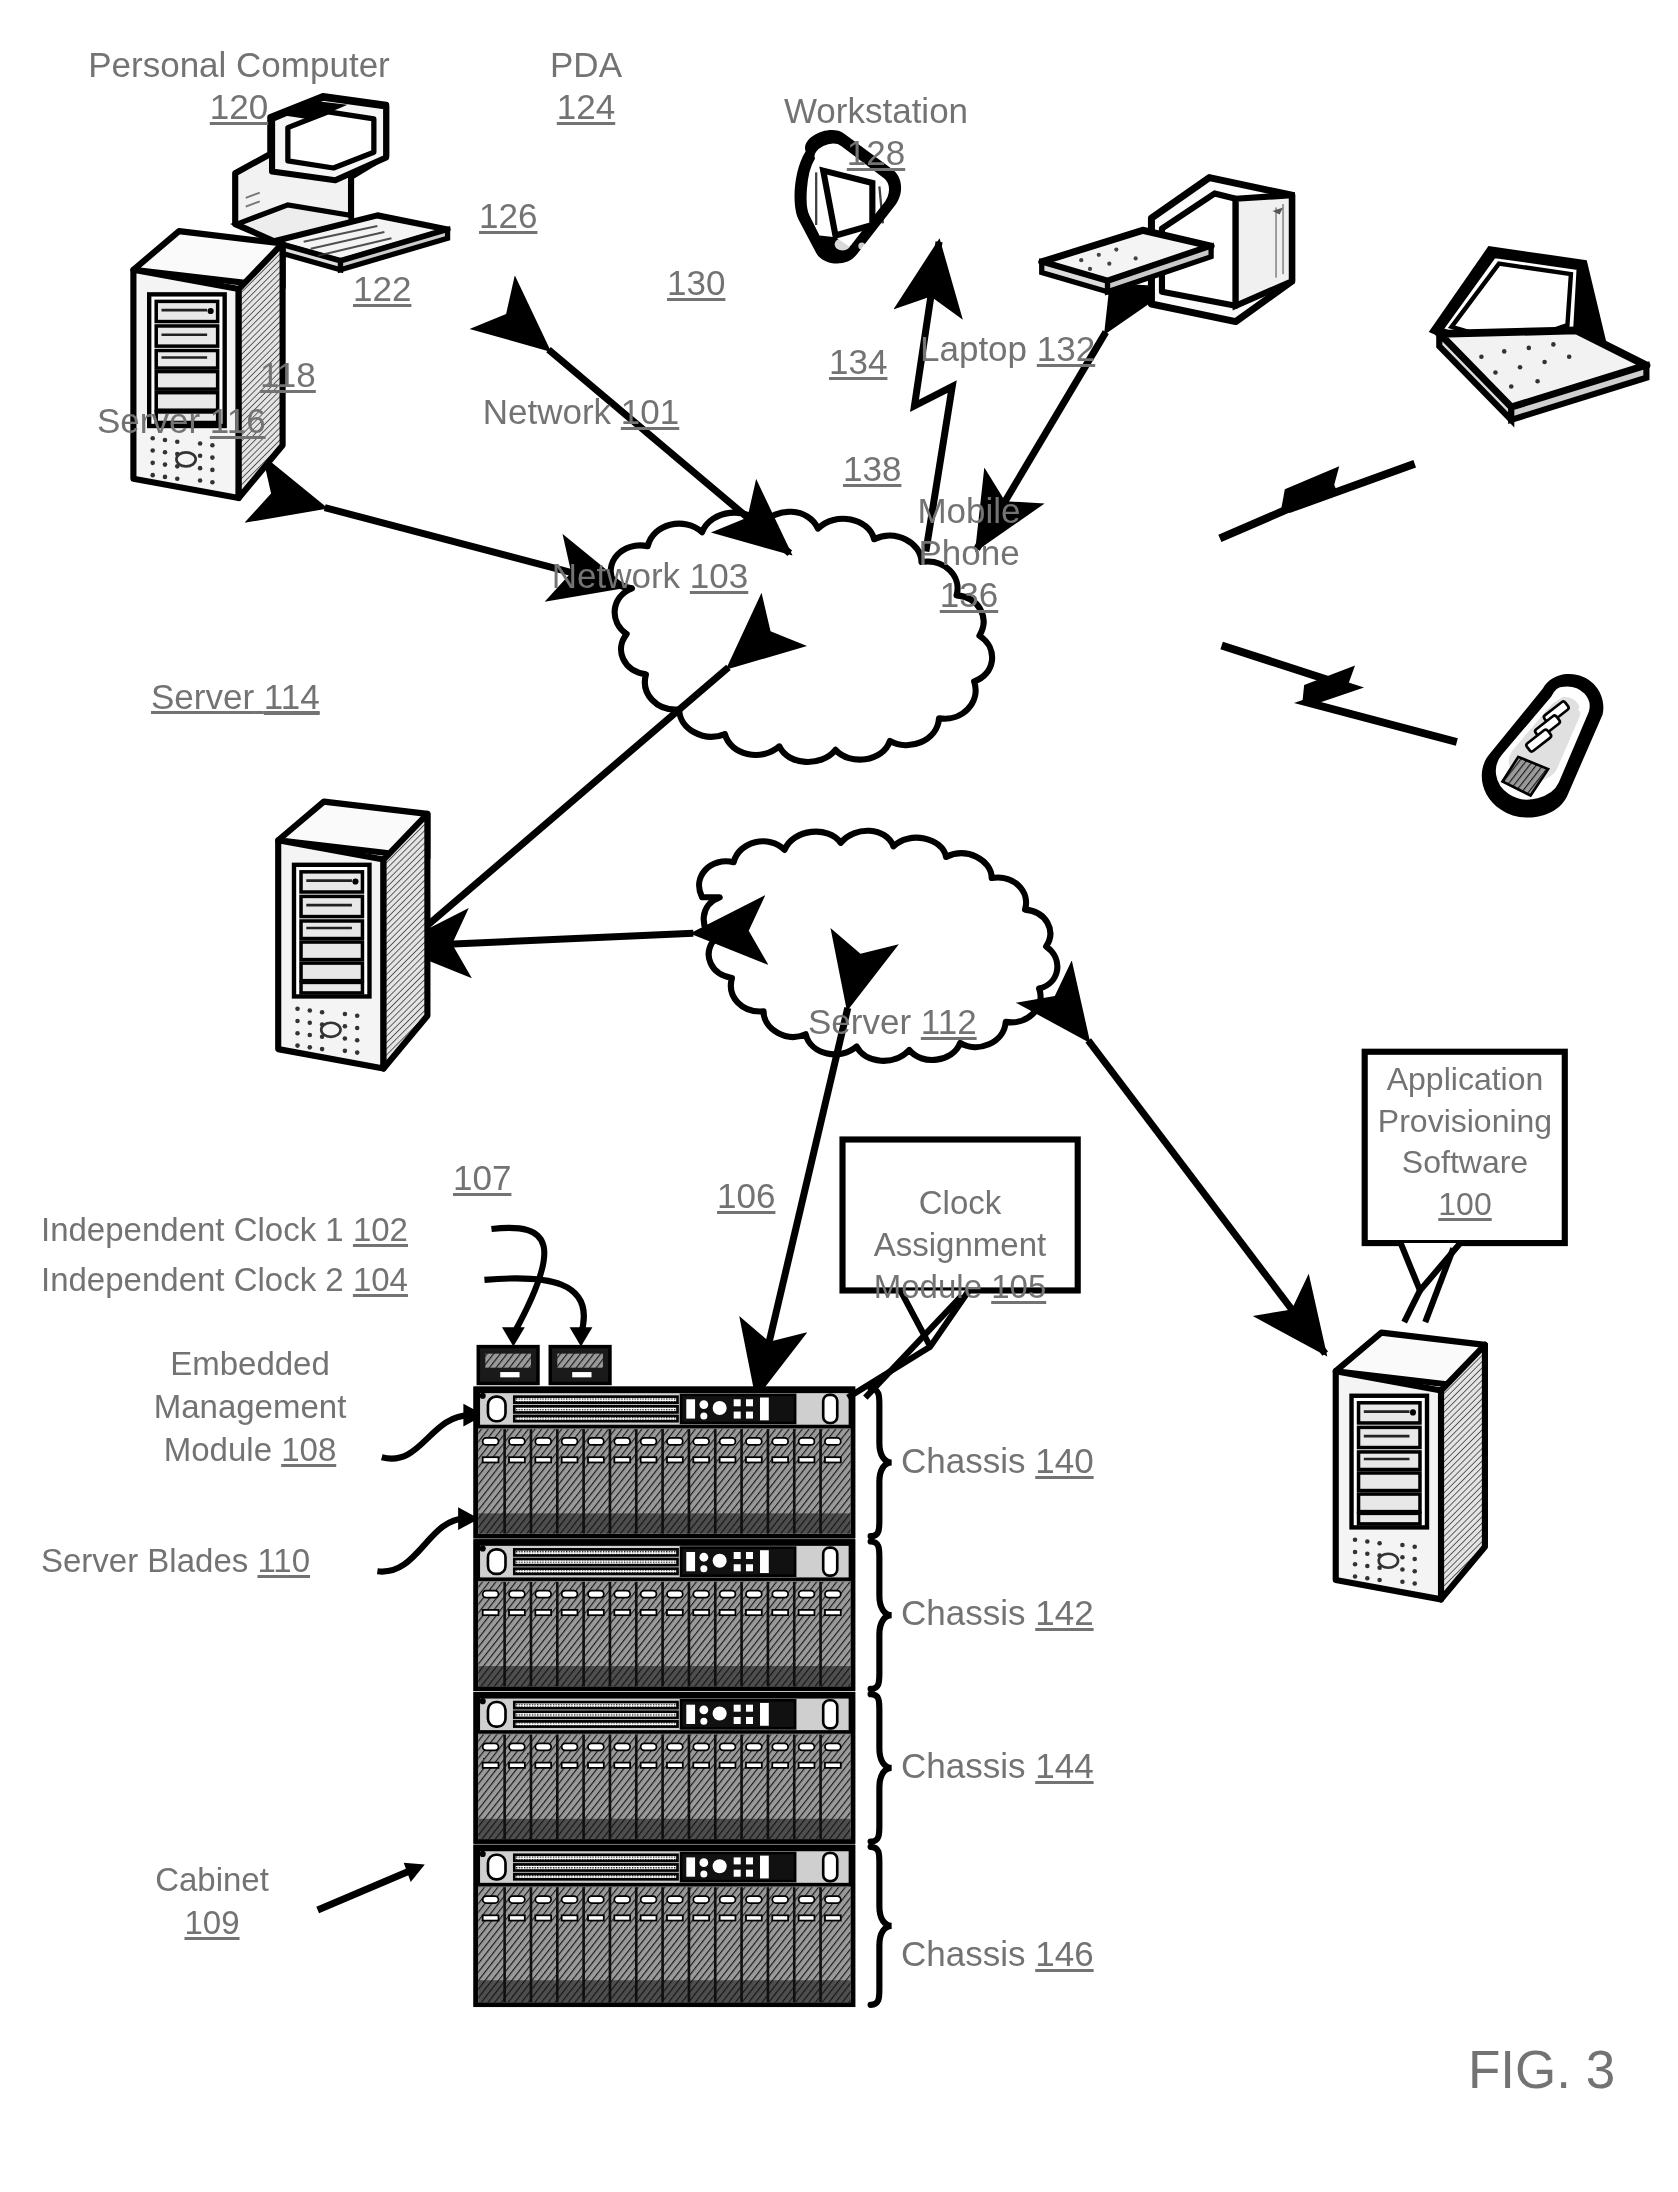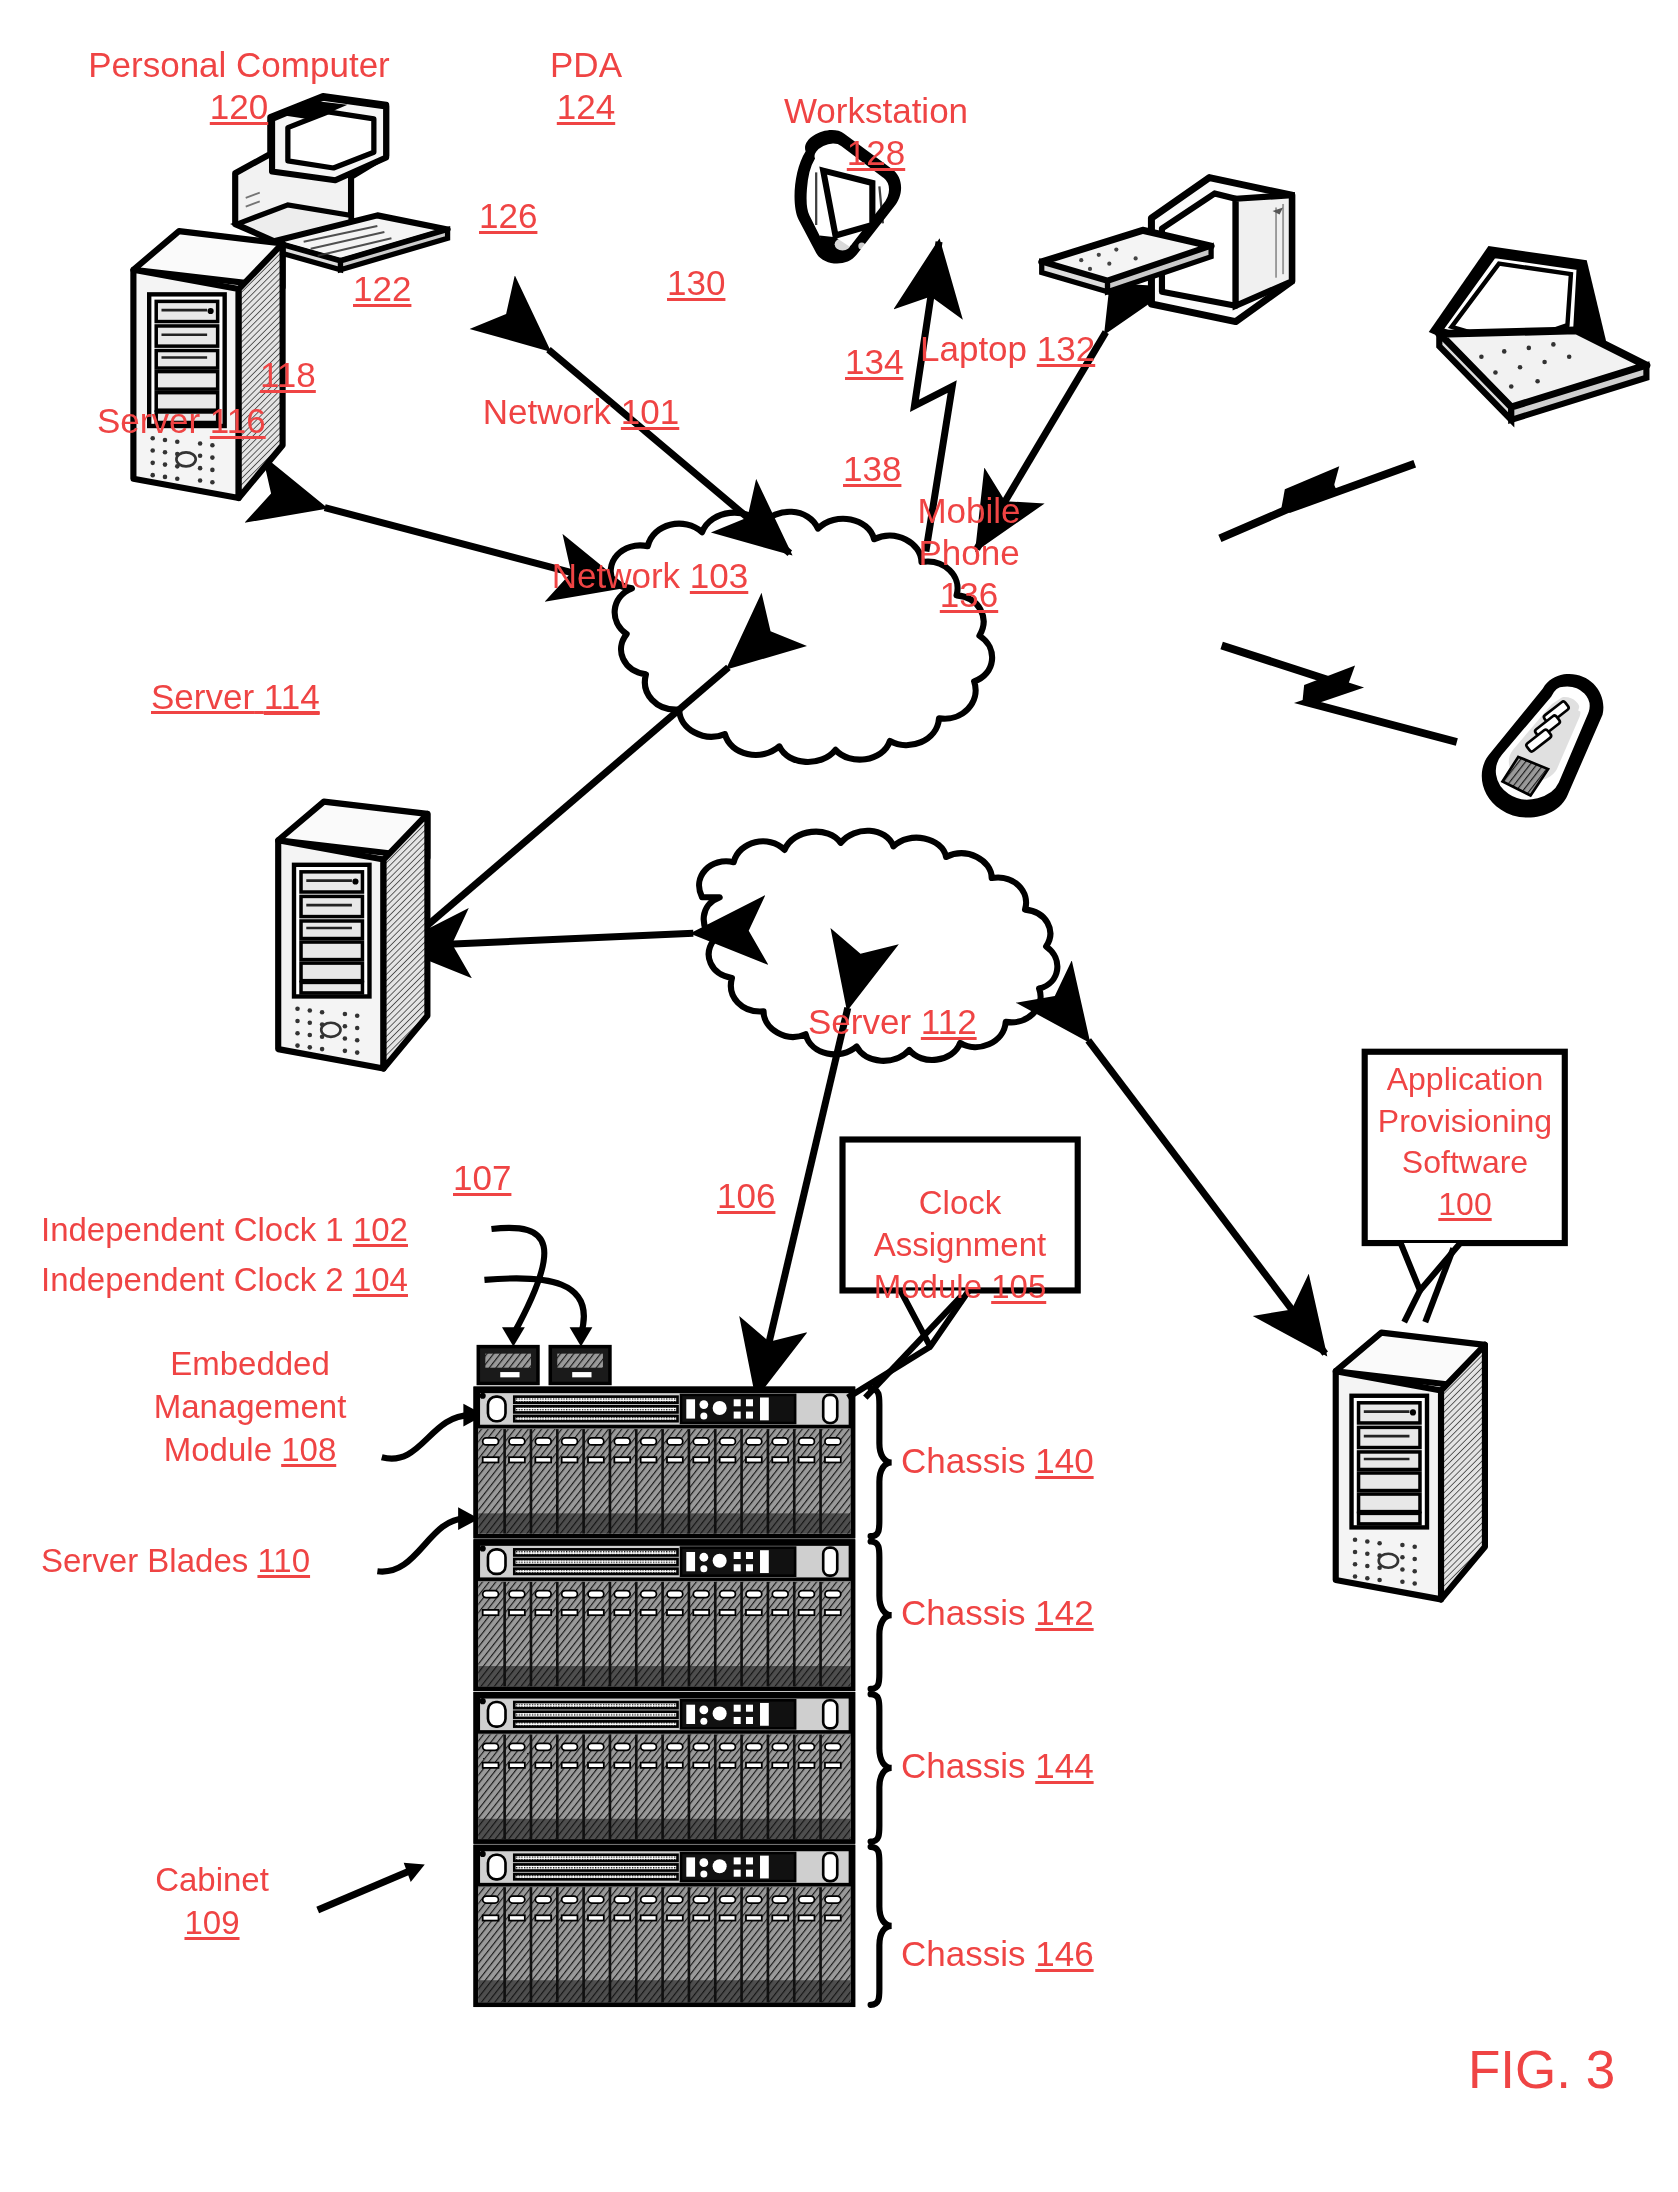--- a/index.html
+++ b/index.html
@@ -1,20 +1,20 @@
 <!DOCTYPE html>
 <html style="font-size:14px"><head>
 <meta charset="utf-8">
 <style>
   html,body{margin:0;padding:0;background:#ffffff;}
   body{width:1678px;height:2193px;position:relative;overflow:hidden;
        font-family:"Liberation Sans","DejaVu Sans",sans-serif;color:#000;}
   #fig{position:absolute;left:0;top:0;width:1678px;height:2193px;}
   .lbl{position:absolute;font-family:"Liberation Sans","DejaVu Sans",sans-serif;
-       color:#ef4444;line-height:1.20;white-space:nowrap;}
+       color:#737373;line-height:1.20;white-space:nowrap;}
   .ctr{text-align:center;transform:translateX(-50%);}
   .u{text-decoration:underline;text-underline-offset:2.6px;text-decoration-thickness:2.6px;}
   .t36{font-size:32px;}
   .t38{font-size:33px;}
   .t40{font-size:35px;}
   .t48{font-size:42px;}
   .two{white-space:normal;text-align:center;}
   .rt{text-align:center;}
 </style>
 </head>
@@ -784,21 +784,21 @@
   <span>Network</span>&nbsp;<span class="u">101</span>
 </div>
 <div class="lbl ctr t40" style="left:650px;top:555px;">
   <span>Network</span>&nbsp;<span class="u">103</span>
 </div>
 
 <div class="lbl u t40" style="left:260px;top:354px;">118</div>
 <div class="lbl u t40" style="left:353px;top:268px;">122</div>
 <div class="lbl u t40" style="left:479px;top:195px;">126</div>
 <div class="lbl u t40" style="left:667px;top:262px;">130</div>
-<div class="lbl u t40" style="left:829px;top:341px;margin-left:16px;">134</div>
+<div class="lbl u t40" style="left:829px;top:341px;">134</div>
 <div class="lbl u t40" style="left:843px;top:448px;">138</div>
 <div class="lbl u t40" style="left:453px;top:1157px;">107</div>
 <div class="lbl u t40" style="left:717px;top:1175px;">106</div>
 
 <div class="lbl ctr t38 two" style="left:960px;top:1150px;width:221px;line-height:1.28;margin-top:32px;">
   <span>Clock</span><br>
   <span>Assignment</span><br>
   <span>Module</span>&nbsp;<span class="u">105</span>
 </div>
 

